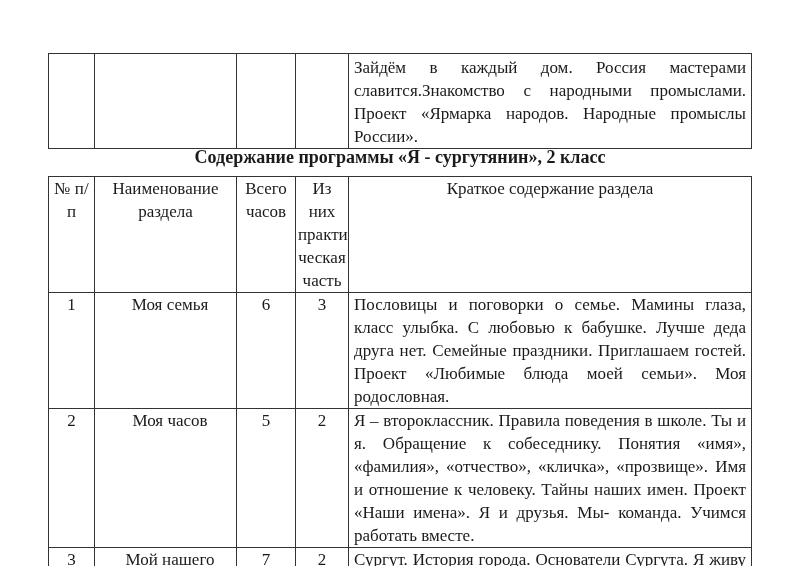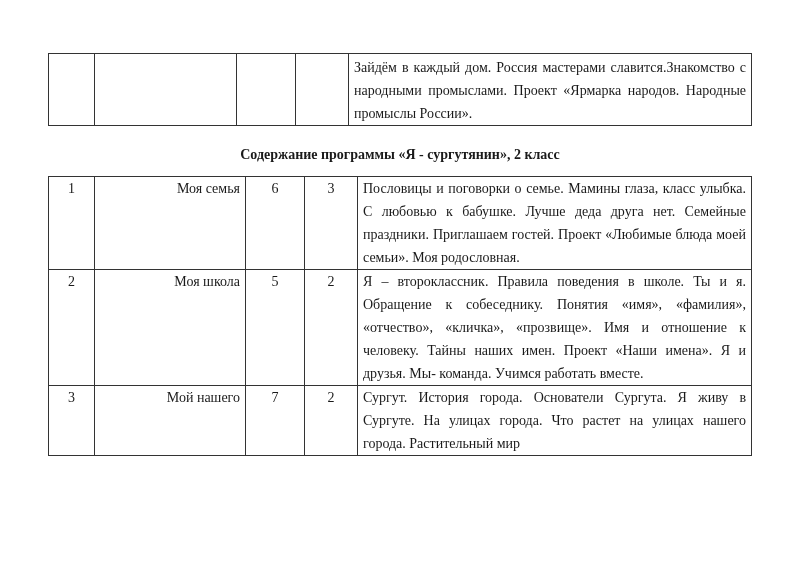--- a/index.html
+++ b/index.html
@@ -1,62 +1,69 @@
 <!DOCTYPE html>
 <html><head>
 <meta charset="utf-8">
 <style>
   html, body { margin: 0; padding: 0; background: #ffffff; }
   body { width: 800px; height: 566px; position: relative; overflow: hidden;
          font-family: "Liberation Serif", serif; color: #1a1a1a; }
   table { border-collapse: collapse; position: absolute; left: 48px; width: 704px; table-layout: fixed; }
-  td { border: 1.4px solid #333; vertical-align: top; font-size: 14px; line-height: 23px; padding: 0 5px; }
+  td { border: 1.4px solid #333; vertical-align: top; font-size: 17px; line-height: 23px; padding: 0 5px; }
   .t1 { top: 53px; }
   .t1 td { height: 68px; padding-top: 2px; }
   .t2 { top: 176px; }
   .c-num { width: 35px; text-align: center; }
   .c-name { width: 131px; }
   .c-hours { width: 48px; text-align: center; }
   .c-prac { width: 48px; text-align: center; padding: 0 2px; }
   .c-desc { text-align: justify; }
   .hdr td { text-align: center; height: 90px; }
   .hdr td.c-name { text-align: center; }
   .title { position: absolute; top: 147px; left: 0; width: 800px; text-align: center;
-           font-weight: bold; font-size: 14px; }
-  td.name-cell { text-align: right; padding-left: 14px; }
+           font-weight: bold; font-size: 18px; }
+  td.name-cell { text-align: center; padding-left: 14px; }
 </style>
 </head>
 <body>
 
 <table class="t1">
   <tbody>
       <tr>
     <td class="c-num"></td>
     <td class="c-name"></td>
     <td class="c-hours"></td>
     <td class="c-prac"></td>
     <td class="c-desc">Зайдём в каждый дом. Россия мастерами славится.Знакомство с народными промыслами.  Проект «Ярмарка народов. Народные промыслы России».</td>
   </tr>
 </tbody>
   </table>
 
 <div class="title">Содержание программы «Я - сургутянин», 2 класс</div>
 
 <table class="t2">
   <tbody>
+      <tr class="hdr">
+    <td class="c-num">№ п/п</td>
+    <td class="c-name">Наименование раздела</td>
+    <td class="c-hours">Всего часов</td>
+    <td class="c-prac">Из них практи ческая часть</td>
+    <td class="c-desc" style="text-align:center">Краткое содержание раздела</td>
+  </tr>
   <tr>
     <td class="c-num">1</td>
     <td class="c-name name-cell">Моя семья</td>
     <td class="c-hours">6</td>
     <td class="c-prac">3</td>
     <td class="c-desc">Пословицы и поговорки о семье. Мамины глаза, класс улыбка. С любовью к бабушке. Лучше деда друга нет. Семейные праздники. Приглашаем гостей. Проект «Любимые блюда моей семьи». Моя родословная.</td>
   </tr>
   <tr>
     <td class="c-num">2</td>
-    <td class="c-name name-cell">Моя школа</td>
+    <td class="c-name name-cell">Моя часов</td>
     <td class="c-hours">5</td>
     <td class="c-prac">2</td>
     <td class="c-desc">Я – второклассник. Правила поведения в школе. Ты и я. Обращение к собеседнику. Понятия «имя», «фамилия», «отчество», «кличка», «прозвище». Имя и отношение к человеку. Тайны наших имен. Проект «Наши имена». Я и друзья. Мы- команда. Учимся работать вместе.</td>
   </tr>
   <tr>
     <td class="c-num">3</td>
     <td class="c-name name-cell">Мой нашего</td>
     <td class="c-hours">7</td>
     <td class="c-prac">2</td>
     <td class="c-desc">Сургут. История города. Основатели Сургута. Я живу в Сургуте.  На улицах города. Что растет на улицах нашего города. Растительный мир</td>

